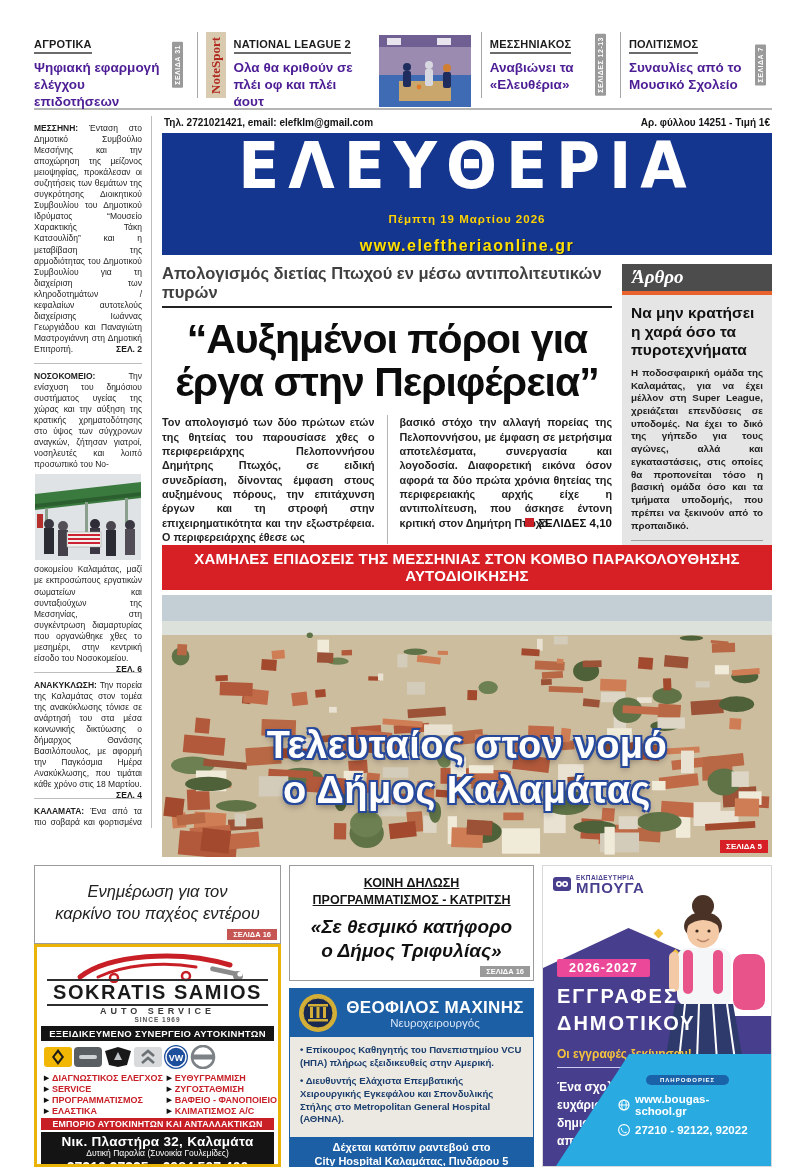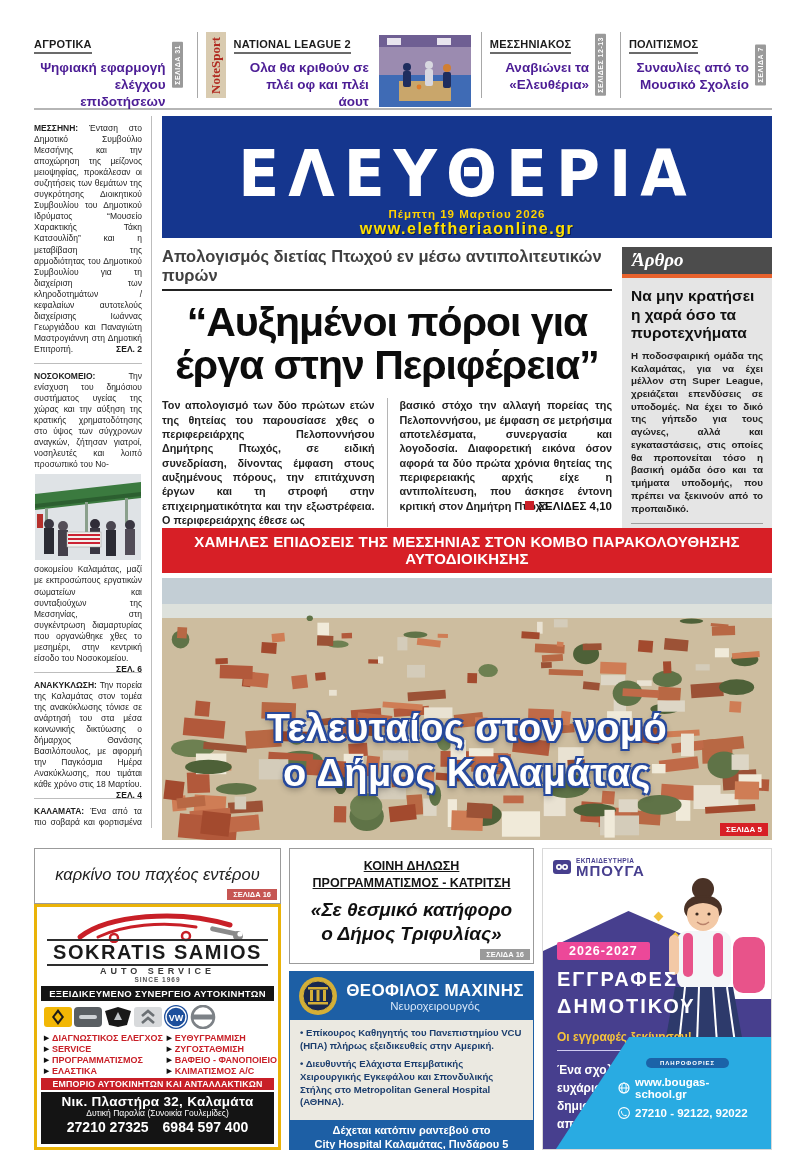--- a/index.html
+++ b/index.html
@@ -2,41 +2,41 @@
 <html><head>
 <meta charset="utf-8">
 <style>
   * { margin:0; padding:0; box-sizing:border-box; }
   html,body { background:#e9e9e9; }
   body { font-family:"Liberation Sans", sans-serif; }
   .page { width:800px; height:1168px; background:#fff; position:relative; overflow:hidden; margin:0 auto; }
 
   
   .top-strip { display:flex; align-items:stretch; margin:32px 28px 0 34px; height:78px; border-bottom:2px solid #b5b5b5; padding-bottom:10px; }
-  .strip-item { display:flex; flex-direction:column; justify-content:flex-start; padding-top:6px;text-align:right; }
+  .strip-item { display:flex; flex-direction:column; justify-content:flex-start; padding-top:6px; }
   .strip-head { font-size:11px; font-weight:bold; color:#1c1c1c; border-bottom:2px solid #6b6b6b; align-self:flex-start; padding-bottom:2px; margin-bottom:6px; letter-spacing:.2px; }
   .strip-title { font-size:13.5px; font-weight:bold; color:#4c1d95; line-height:1.25; }
   .vbadge { writing-mode:vertical-rl; transform:rotate(180deg); background:#9a9a9a; color:#fff; font-size:7px; font-weight:bold; letter-spacing:.5px; padding:3px 2px; align-self:center; margin:0 6px; border-radius:1px; }
   .strip-div { width:1px; background:#a8a8a8; margin:0 8px; }
   .notesport { writing-mode:vertical-rl; transform:rotate(180deg); background:#d9cbb0; color:#b22а22; color:#b02a20; font-family:"Liberation Serif", serif; font-weight:bold; font-size:13px; text-align:center; padding:1px 2px; margin-right:8px; }
   .thumb-basket { width:92px; height:72px; margin:3px 2px 0 10px; flex:none; }
 
   
   .content-row { display:flex; margin:6px 28px 0 34px; gap:10px; }
   .sidebar { width:118px; flex:none; border-right:1px solid #bdbdbd; padding-right:9px; height:712px; overflow:hidden; }
   .brief { border-bottom:1px solid #bdbdbd; padding:7px 0 8px; }
   .brief:last-child { border-bottom:none; }
   .brief p { font-size:8.5px; line-height:1.3; text-align:justify; color:#1d1d1d; }
   .brief .lead { font-weight:bold; }
   .brief .pref { font-weight:bold; float:right; }
   .brief-photo { width:100%; height:86px; margin:4px 0; display:block; }
 
   .main-col { flex:1; display:flex; flex-direction:column; }
   .masthead-line { display:flex; justify-content:space-between; font-size:10px; font-weight:bold; color:#141414; padding:1px 2px 5px; }
-  .logo-box { background:#15368e; height:122px; display:flex; flex-direction:column; align-items:center; justify-content:flex-end; position:relative; }
+  .logo-box { background:#15368e; height:122px; display:flex; flex-direction:column; align-items:center; justify-content:space-between; position:relative; }
   .logo-text { color:#fff; font-family:"DejaVu Sans", sans-serif; font-size:60px; font-weight:800; letter-spacing:9px; line-height:.95; transform:scaleY(1.08); margin-top:4px; }
   .logo-date { color:#ffd200; font-size:11.5px; font-weight:bold; letter-spacing:1px; margin-top:6px; }
   .logo-site { color:#ffe000; font-size:16px; font-weight:800; letter-spacing:1.5px; text-shadow:1px 1px 0 #0a1d55; }
 
   .article-row { display:flex; gap:10px; margin-top:9px; height:272px; }
   .main-article { flex:1; min-width:0; }
   .kicker { font-size:16.5px; font-weight:800; color:#404040; border-bottom:2px solid #222; padding-bottom:4px; }
   .headline { text-align:center; font-weight:800; color:#0c0c0c; font-size:41px; line-height:1.04; letter-spacing:-1px; margin:10px 0 12px; }
   .body-cols { display:flex; gap:12px; }
   .bcol { flex:1; font-size:10.8px; font-weight:bold; color:#222; text-align:justify; line-height:1.33; }
@@ -213,20 +213,24 @@
            <span class="pref">ΣΕΛ. 4</span></p>
       </div>
       <div class="brief">
         <p><span class="lead">ΚΑΛΑΜΑΤΑ:</span>
            <span>Ένα από τα πιο σοβαρά και φορτισμένα ζητήματα που συζητήθηκαν στο πρόσφατο Δημοτικό Συμβούλιο Καλαμάτας ήταν η κατάσταση στις δημόσιες δομές υγείας της περιοχής, με αιχμή την υποστελέχωση σε ιατρικό και νοσηλευτικό προσωπικό στο Γενικό Νοσοκομείο Καλαμάτας και στο Κέντρο Υγείας Αγίου Νικολάου.</span>
            </p>
       </div>
     </div>
 
     <div class="main-col">
+      <div class="masthead-line">
+        <span>Τηλ. 2721021421, email: elefklm@gmail.com</span>
+        <span>Αρ. φύλλου 14251 - Τιμή 1€</span>
+      </div>
       <div class="logo-box">
         <div class="logo-text">ΕΛΕΥΘΕΡΙΑ</div>
         <div class="logo-date">Πέμπτη 19 Μαρτίου 2026</div>
         <div class="logo-site">www.eleftheriaonline.gr</div>
       </div>
 
       <div class="article-row">
         <div class="main-article">
           <div class="kicker">Απολογισμός διετίας Πτωχού εν μέσω αντιπολιτευτικών πυρών</div>
           <div class="headline">
@@ -438,20 +442,21 @@
         </div>
         <span class="photo-badge">ΣΕΛΙΔΑ 5</span>
       </div>
     </div>
   </div>
 
   <div class="bottom-row">
 
     <div class="bcol1">
       <div class="teaser1">
+        <div class="t1line">Ενημέρωση για τον</div>
         <div class="t1line">καρκίνο του παχέος εντέρου</div>
         <span class="badge-red">ΣΕΛΙΔΑ 16</span>
       </div>
 
       <div class="samios">
         <div class="samios-top">
           <svg class="samios-car" width="180" height="34" viewBox="0 0 180 34">
             <path d="M12 28 C 40 6, 110 0, 162 16" fill="none" stroke="#c81f27" stroke-width="5" stroke-linecap="round"></path>
             <path d="M30 28 C 55 16, 95 12, 128 18" fill="none" stroke="#c81f27" stroke-width="3" stroke-linecap="round"></path>
             <circle cx="46" cy="29" r="4" fill="none" stroke="#c81f27" stroke-width="2.5"></circle>

